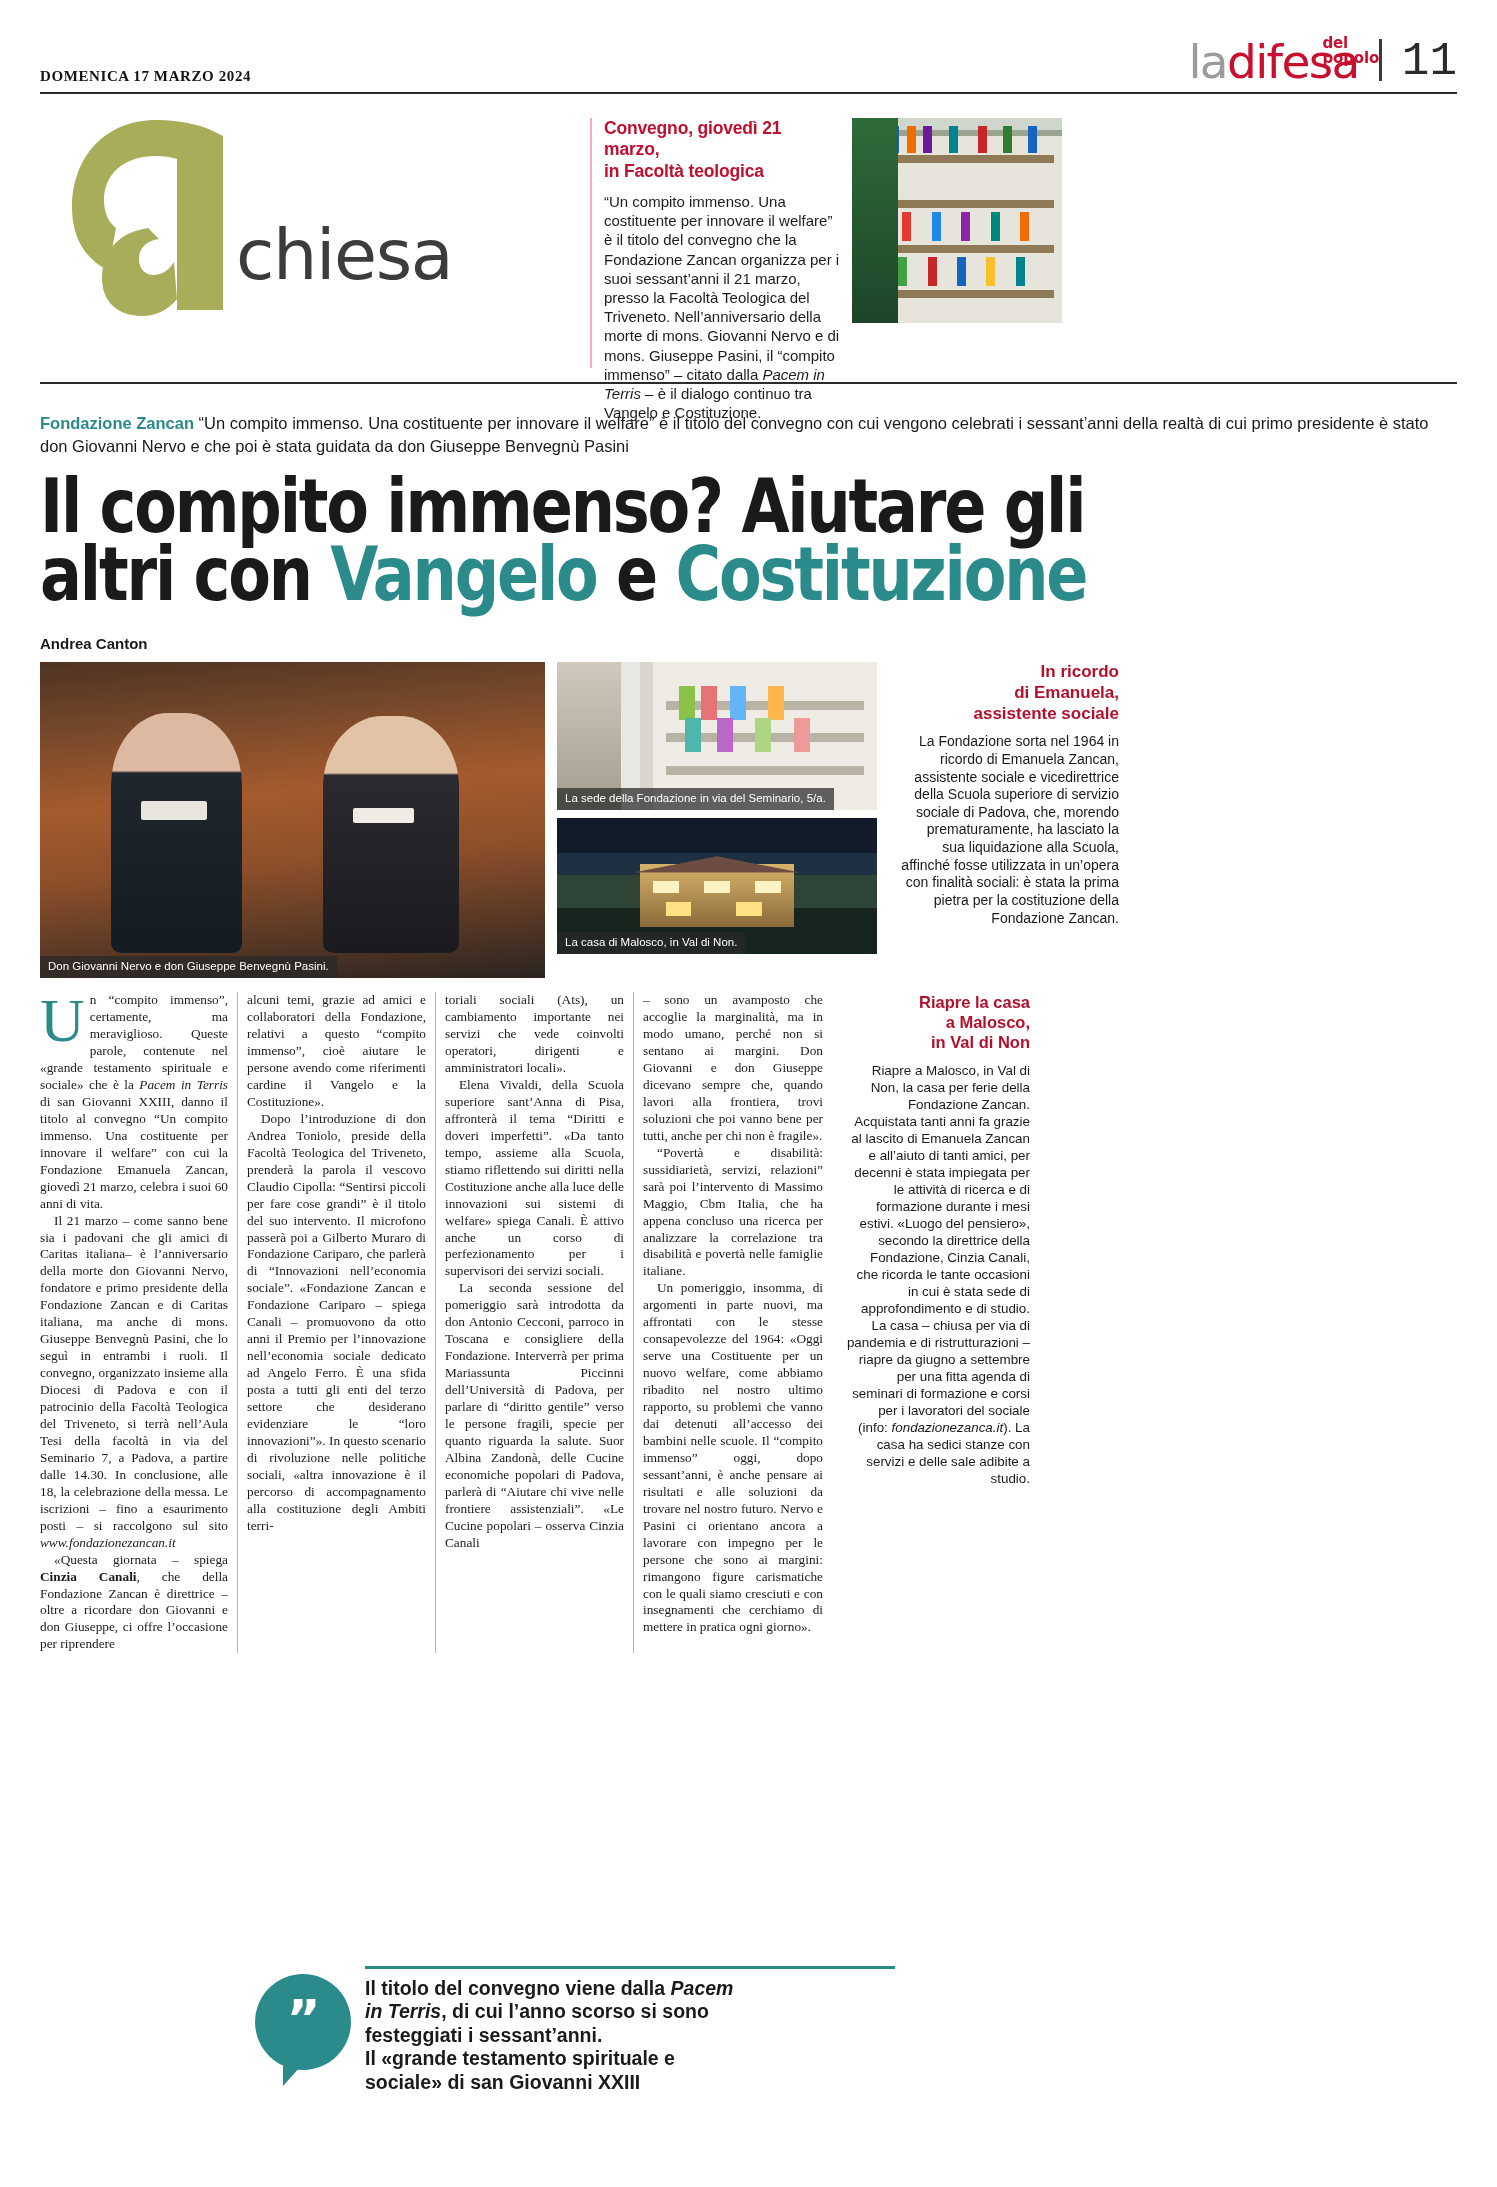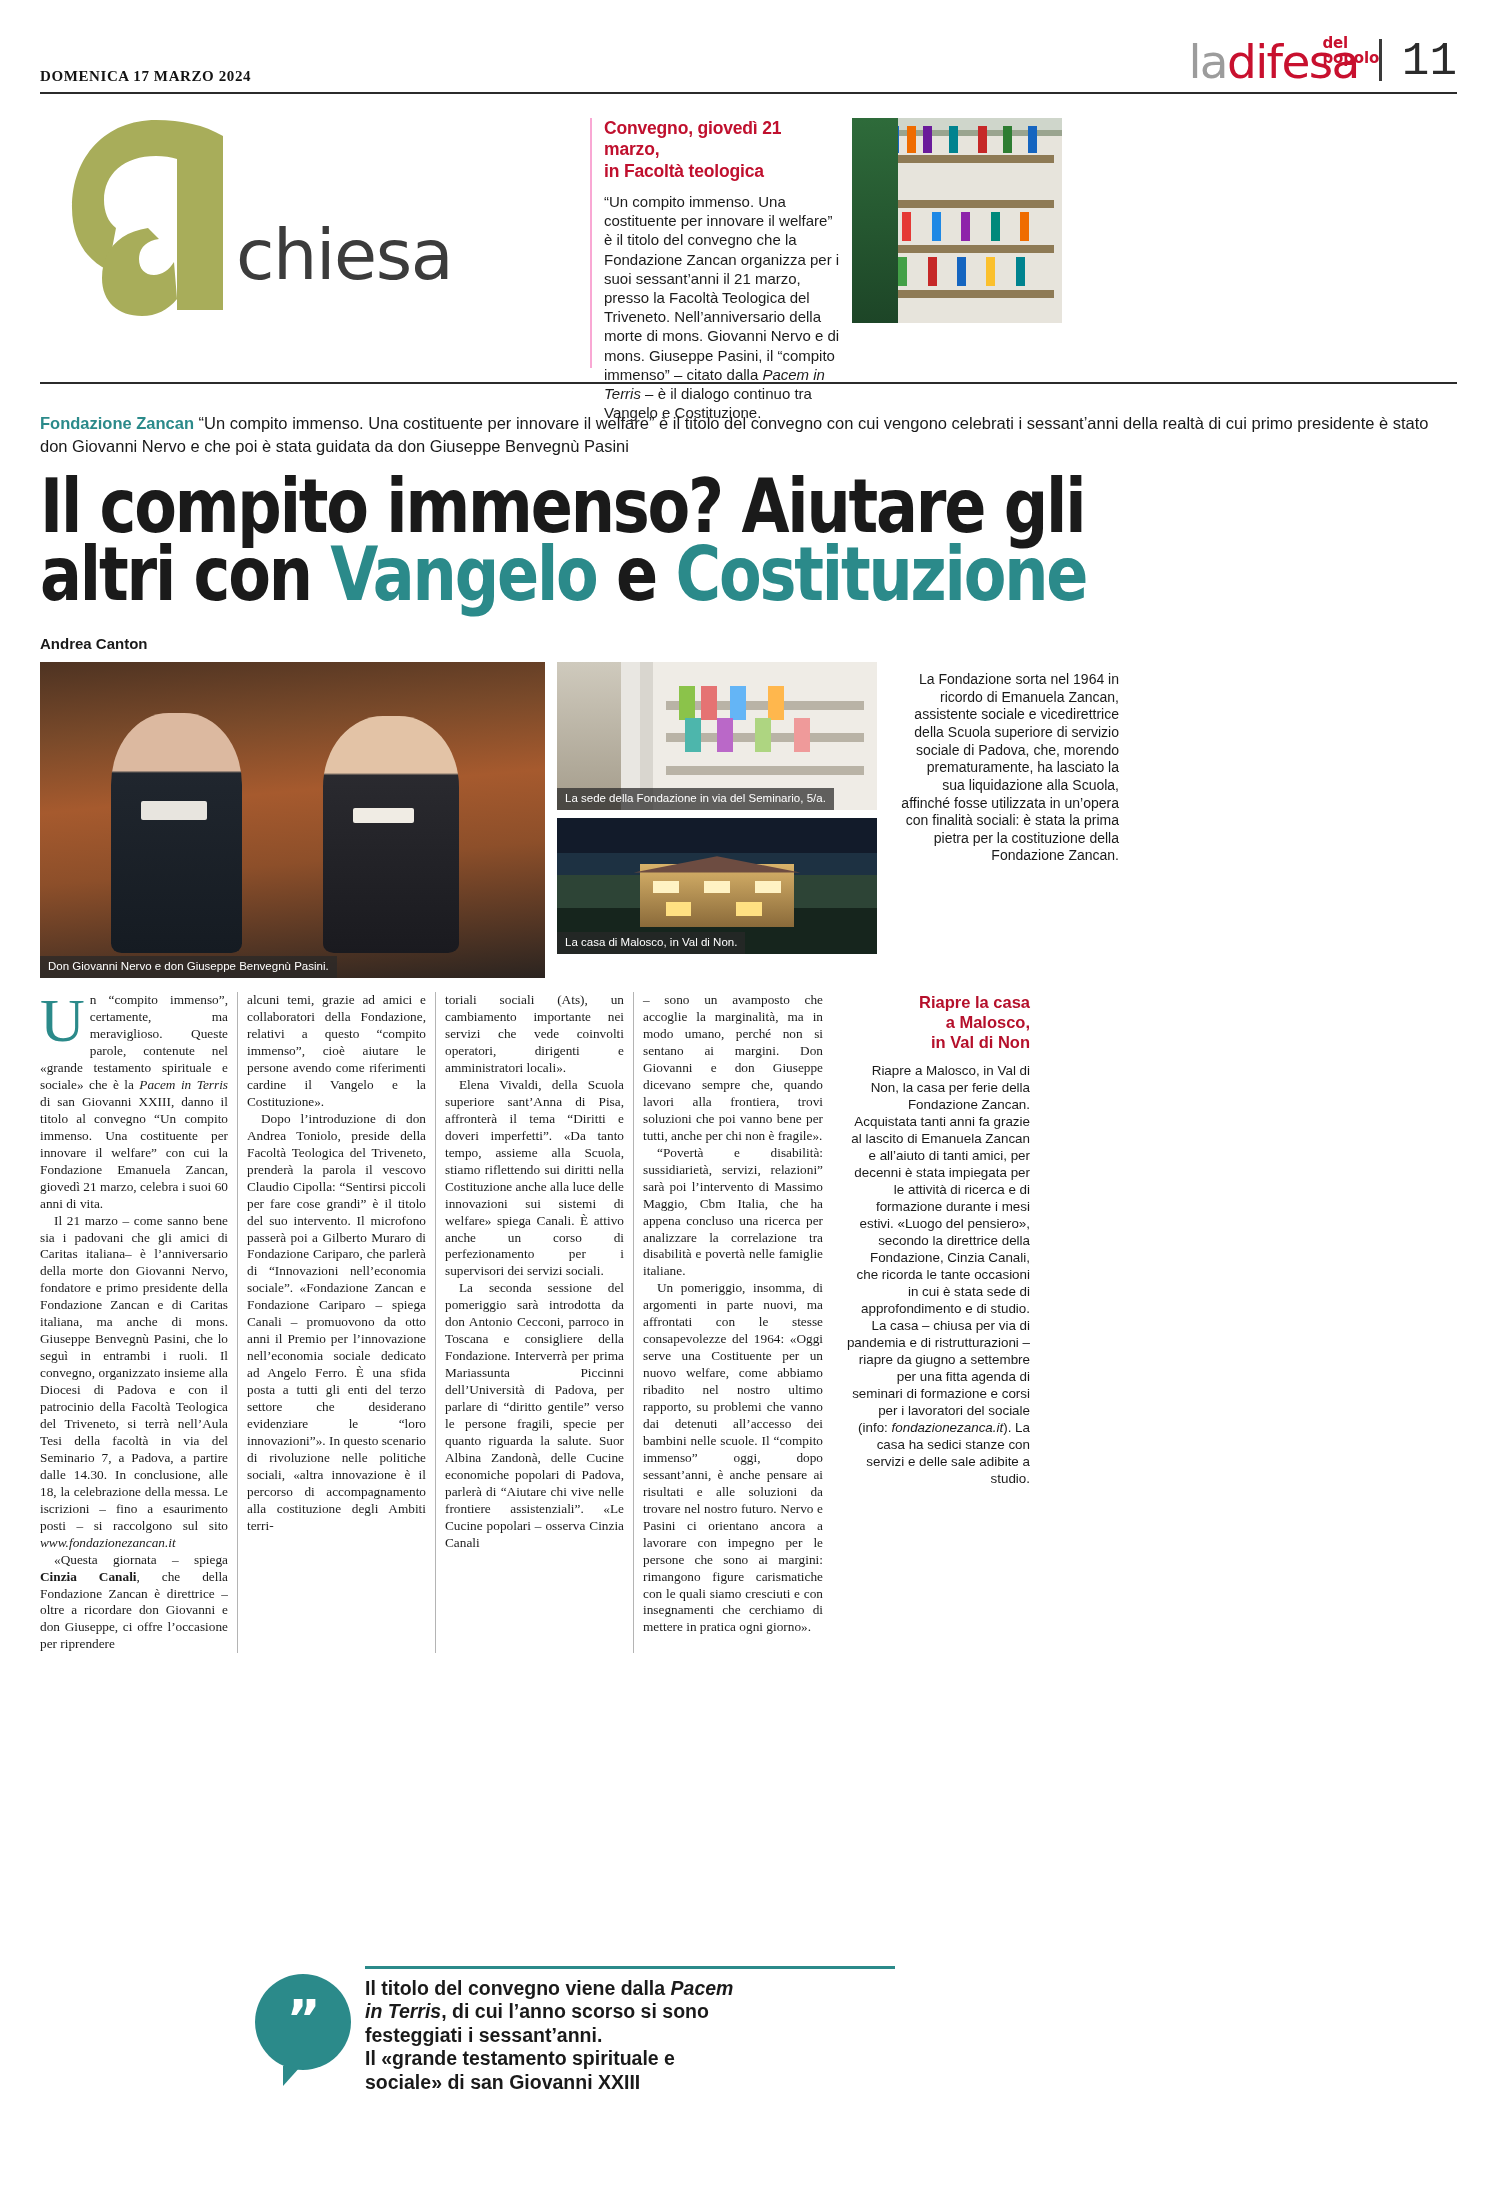--- a/index.html
+++ b/index.html
@@ -242,20 +242,25 @@
         <div style="position:absolute;left:30%;top:46%;width:8%;height:9%;background:#fff3c4"></div>
         <div style="position:absolute;left:46%;top:46%;width:8%;height:9%;background:#fff3c4"></div>
         <div style="position:absolute;left:62%;top:46%;width:8%;height:9%;background:#fff3c4"></div>
         <div style="position:absolute;left:34%;top:62%;width:8%;height:10%;background:#ffe082"></div>
         <div style="position:absolute;left:56%;top:62%;width:8%;height:10%;background:#ffe082"></div>
         <div class="cap">La casa di Malosco, in Val di Non.</div>
       </div>
     </div>
 
     <div class="media-right">
+      <div class="side-head">
+        <span>In ricordo</span><br>
+        <span>di Emanuela,</span><br>
+        <span>assistente sociale</span>
+      </div>
       <div class="side-body">La Fondazione sorta nel 1964 in ricordo di Emanuela Zancan, assistente sociale e vicedirettrice della Scuola superiore di servizio sociale di Padova, che, morendo prematuramente, ha lasciato la sua liquidazione alla Scuola, affinché fosse utilizzata in un’opera con finalità sociali: è stata la prima pietra per la costituzione della Fondazione Zancan.</div>
     </div>
   </div>
 
   <div class="cols">
     <div class="col" id="c0">
         <p class="first"><span class="dropcap">U</span>n “compito immenso”, certamente, ma meraviglioso. Queste parole, contenute nel «grande testamento spirituale e sociale» che è la <i>Pacem in Terris</i> di san Giovanni XXIII, danno il titolo al convegno “Un compito immenso. Una costituente per innovare il welfare” con cui la Fondazione Emanuela Zancan, giovedì 21 marzo, celebra i suoi 60 anni di vita.</p>
         <p>Il 21 marzo – come sanno bene sia i padovani che gli amici di Caritas italiana– è l’anniversario della morte don Giovanni Nervo, fondatore e primo presidente della Fondazione Zancan e di Caritas italiana, ma anche di mons. Giuseppe Benvegnù Pasini, che lo seguì in entrambi i ruoli. Il convegno, organizzato insieme alla Diocesi di Padova e con il patrocinio della Facoltà Teologica del Triveneto, si terrà nell’Aula Tesi della facoltà in via del Seminario 7, a Padova, a partire dalle 14.30. In conclusione, alle 18, la celebrazione della messa. Le iscrizioni – fino a esaurimento posti – si raccolgono sul sito <i>www.fondazionezancan.it</i></p>
         <p>«Questa giornata – spiega <b>Cinzia Canali</b>, che della Fondazione Zancan è direttrice – oltre a ricordare don Giovanni e don Giuseppe, ci offre l’occasione per riprendere</p>
       </div>

